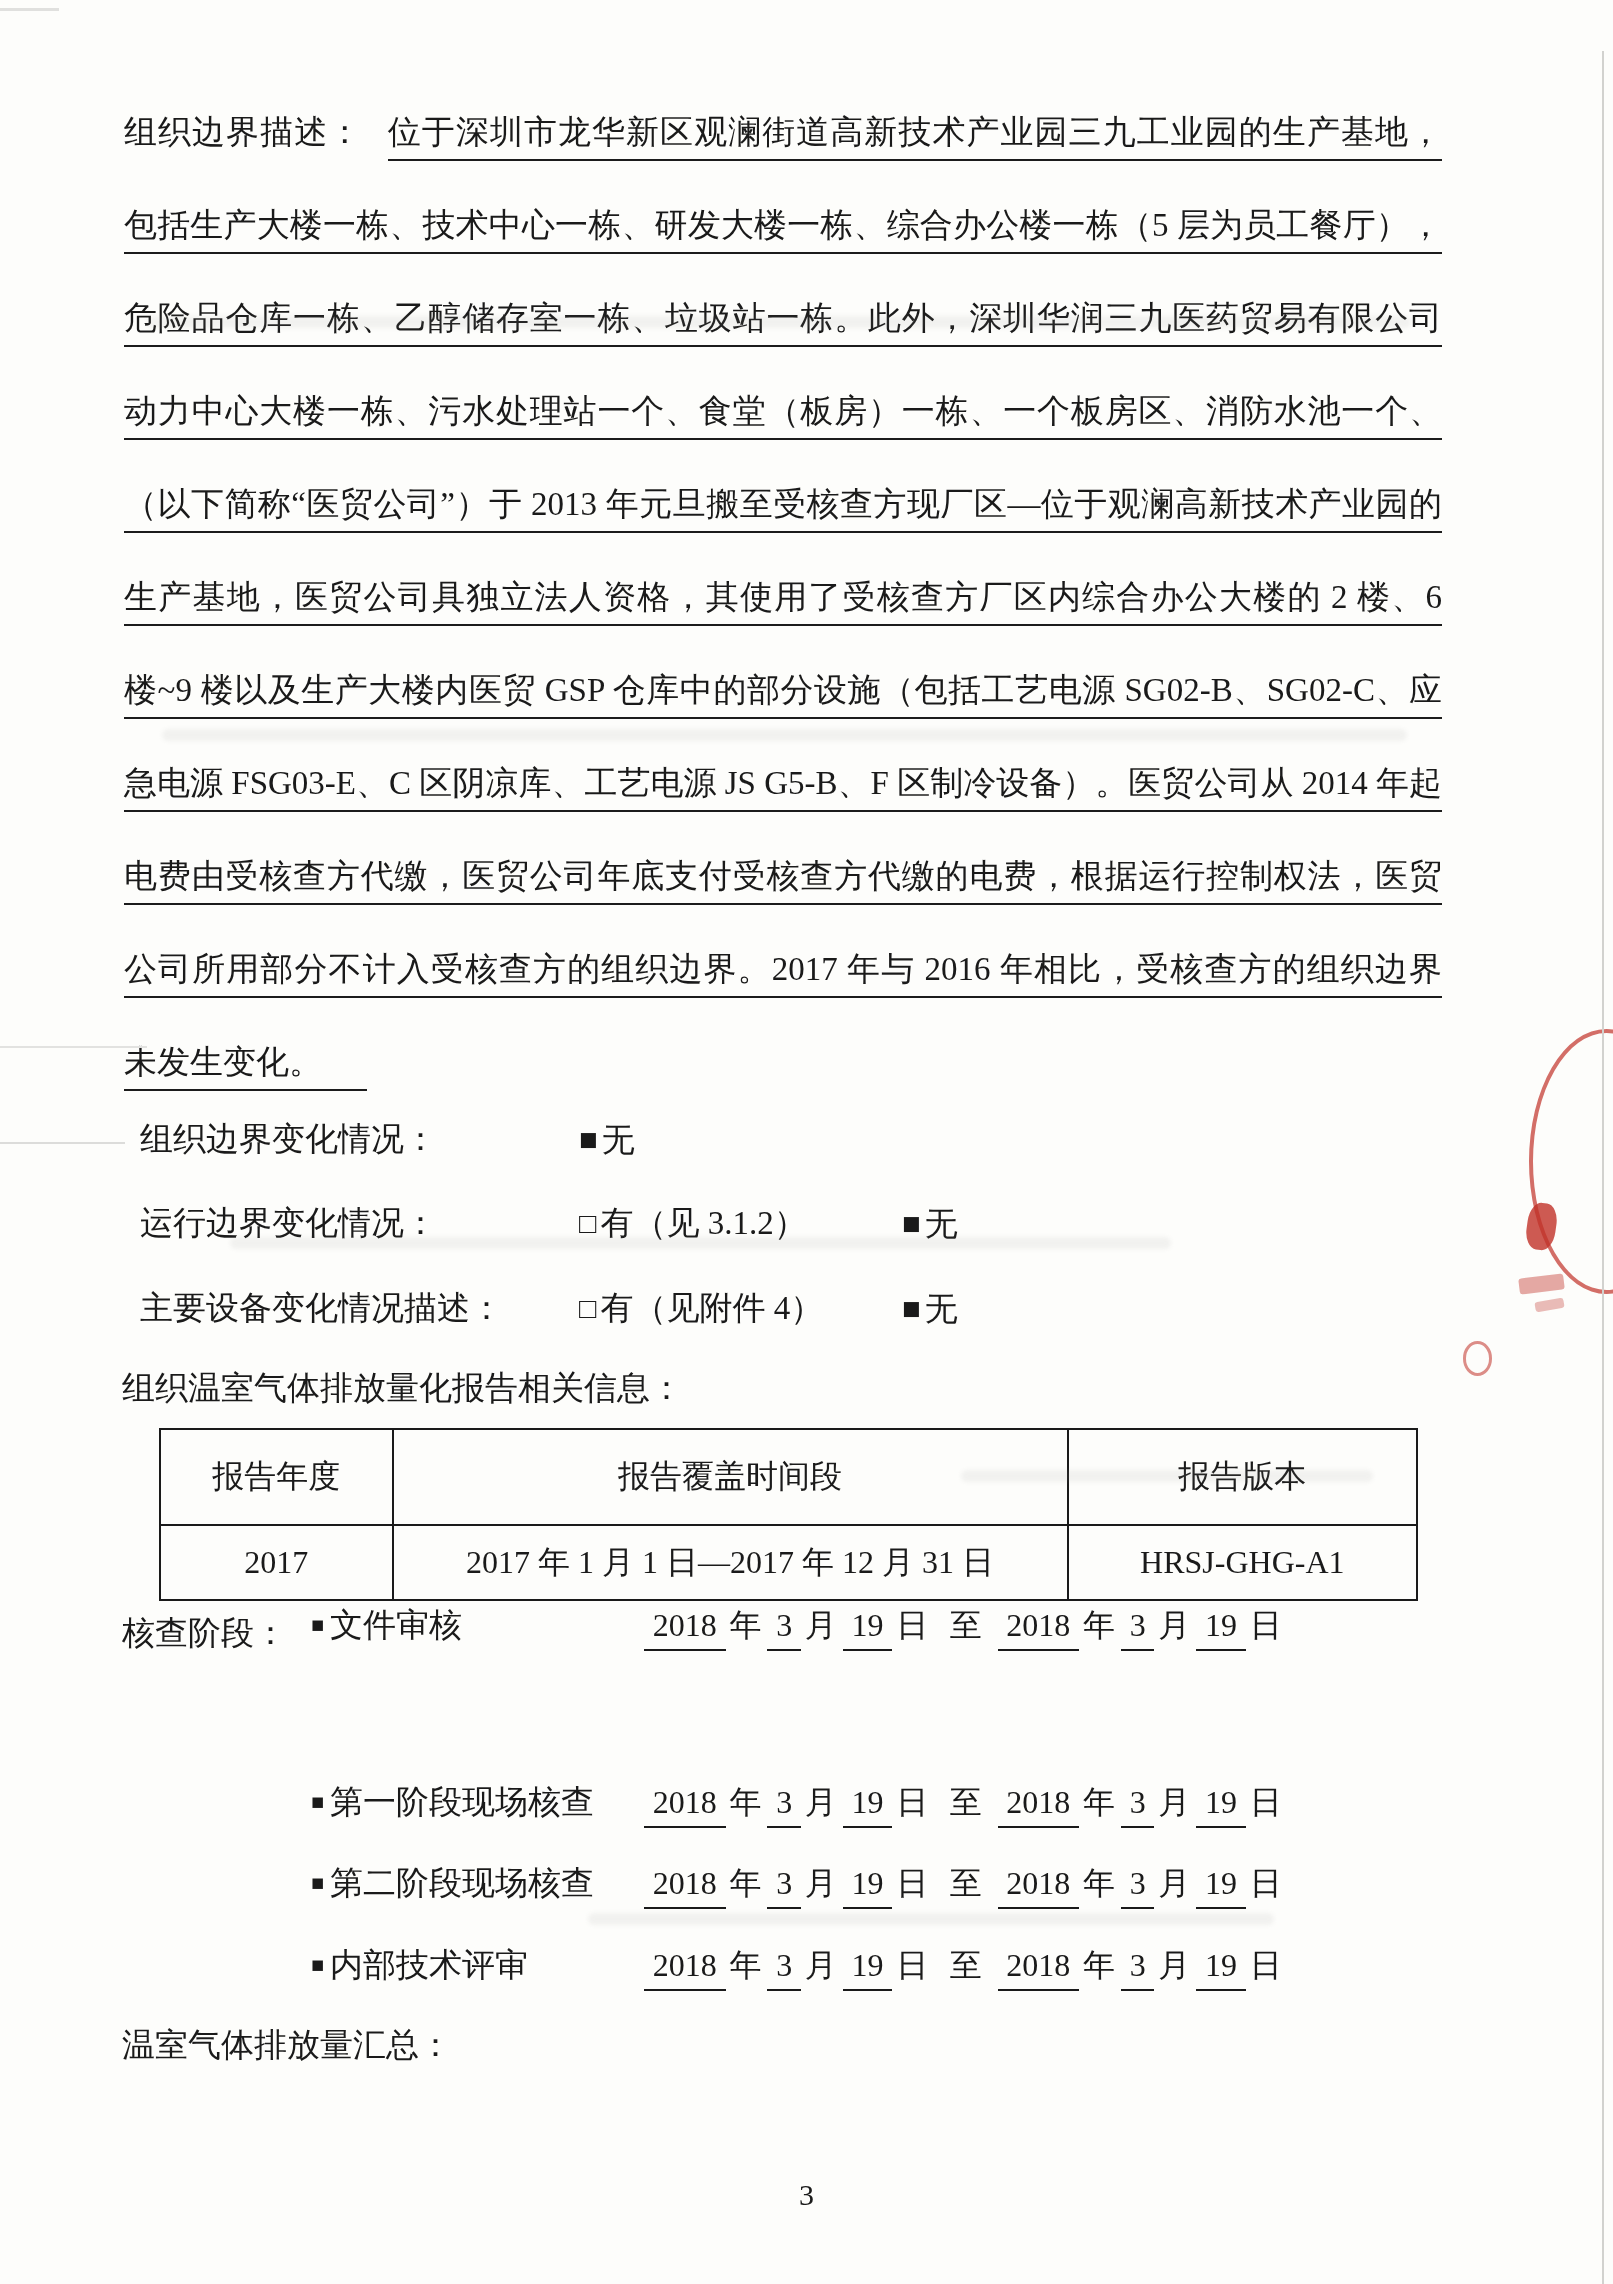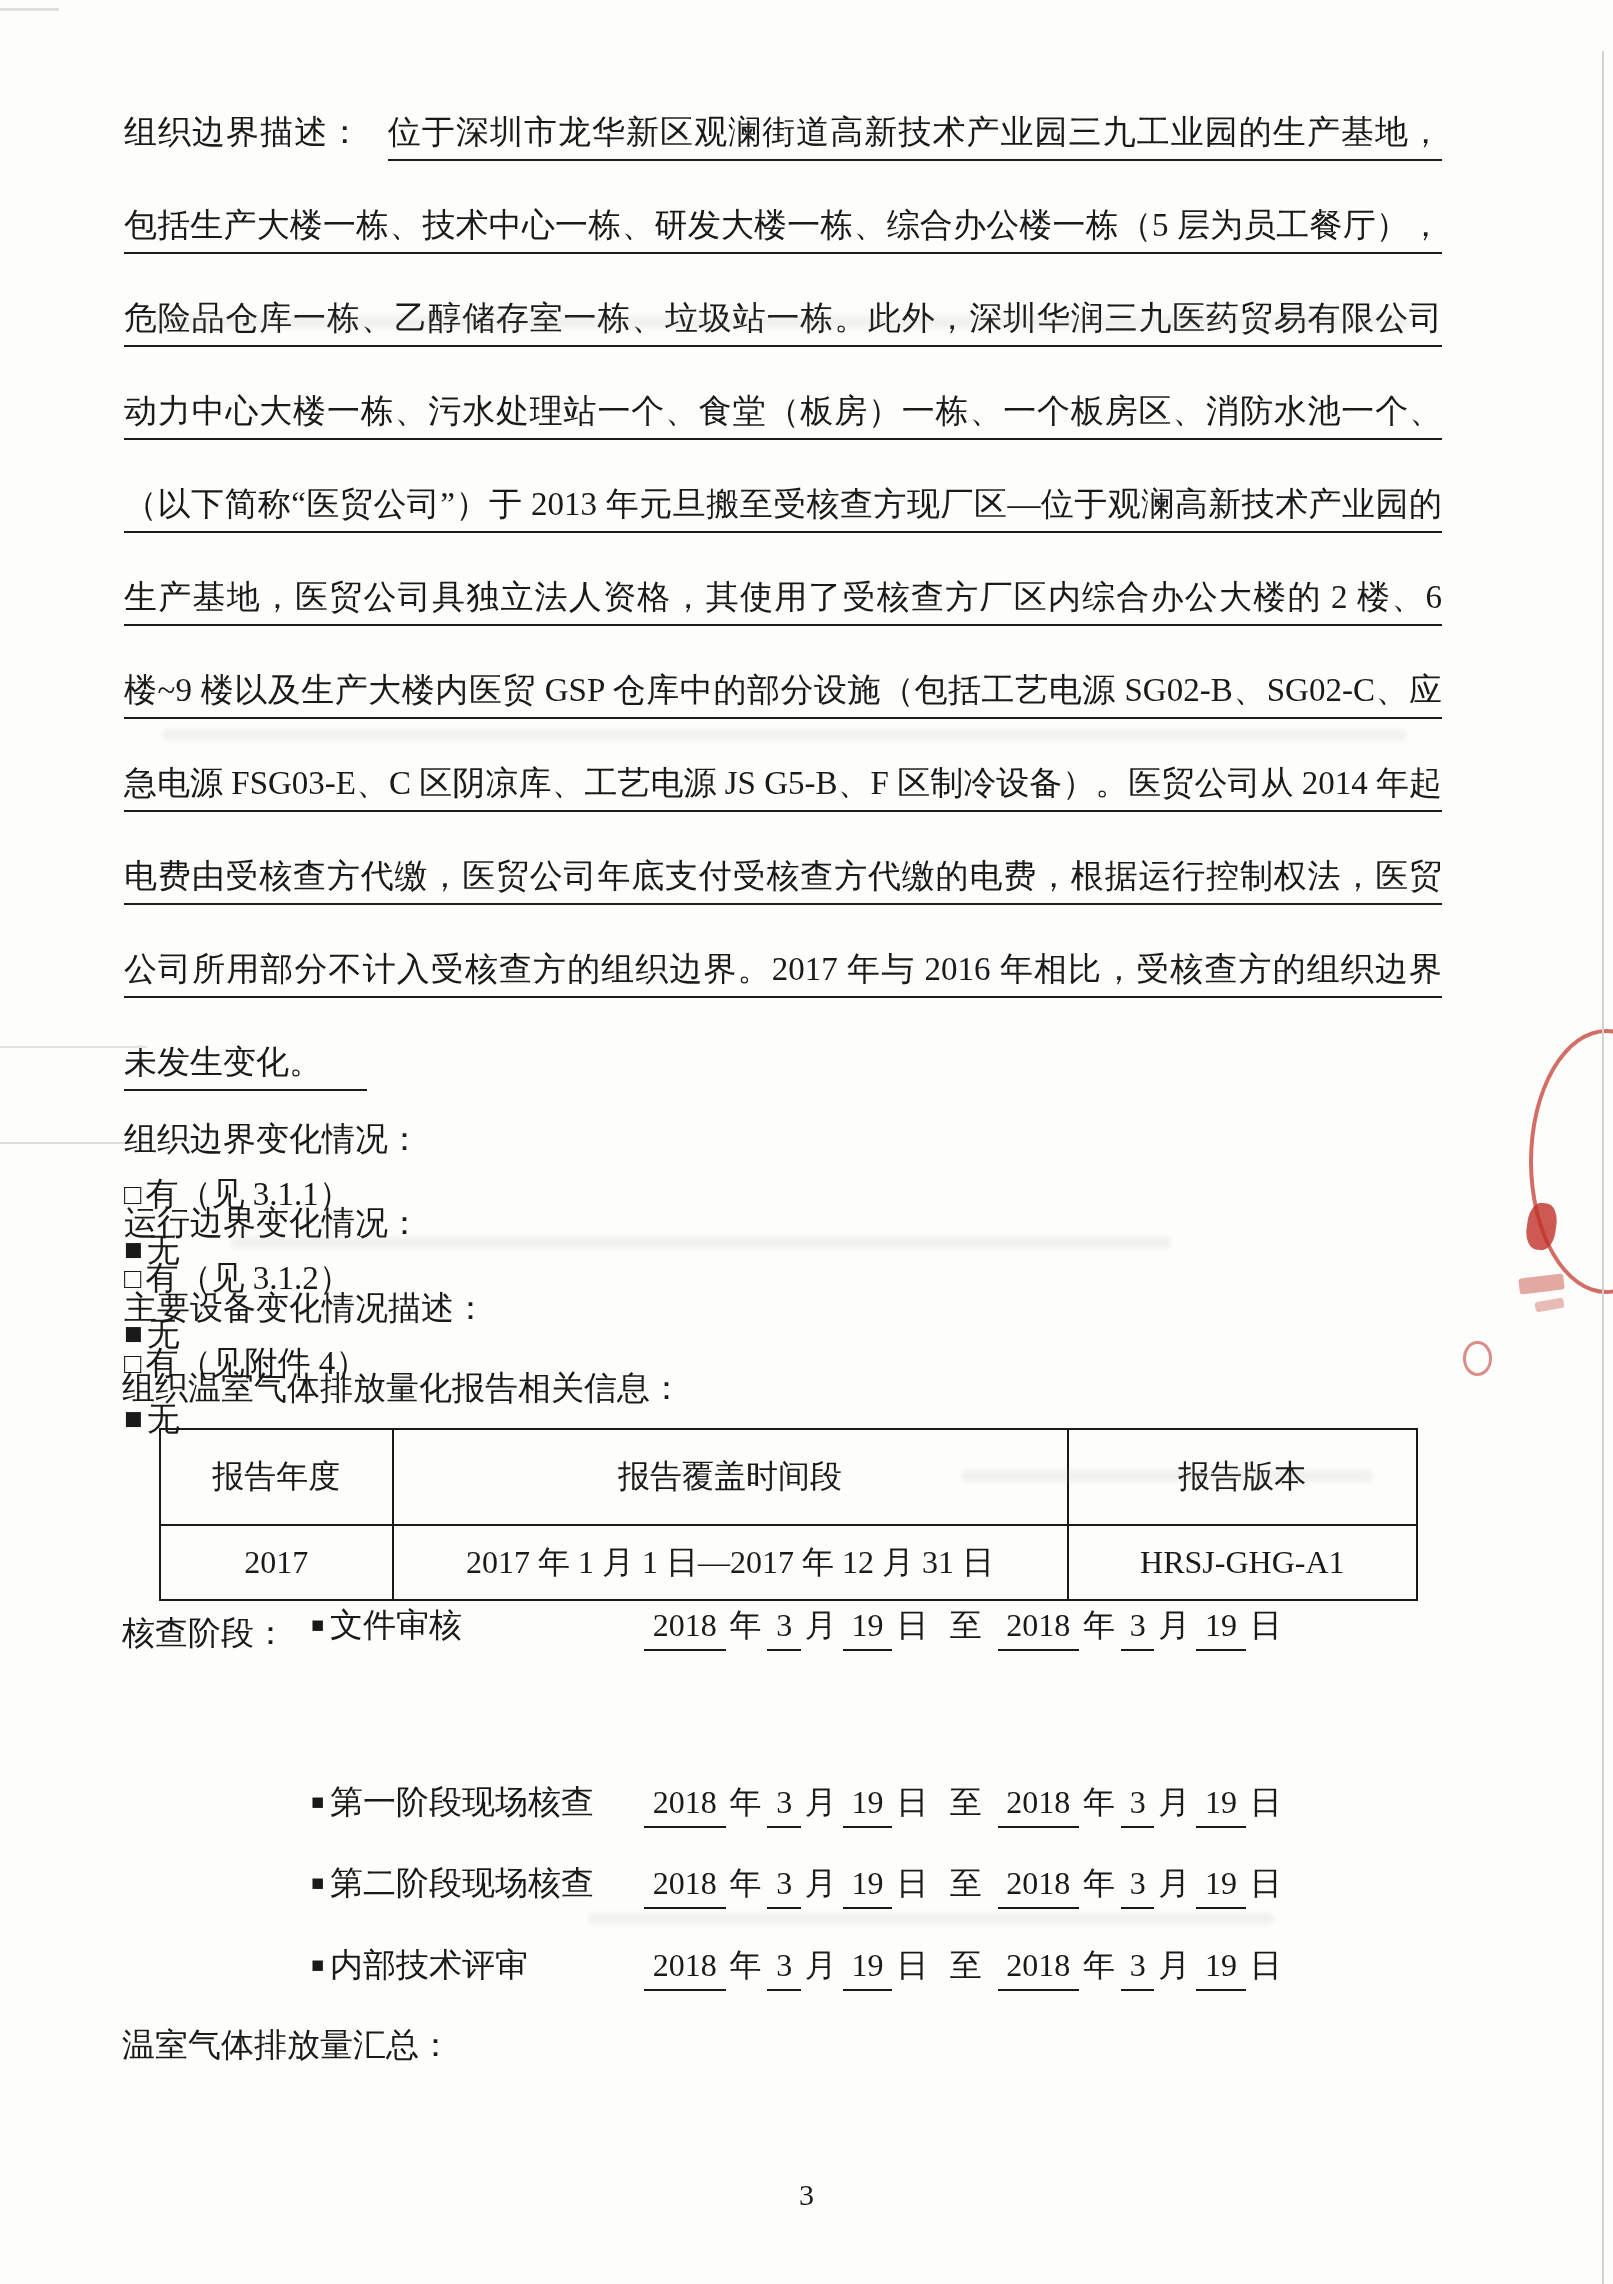--- a/index.html
+++ b/index.html
@@ -13,22 +13,22 @@
     color:#1a1a1a;
   }
   
   .para{position:absolute;left:124px;top:86px;width:1318px;font-size:33px;}
   .pline{height:93px;line-height:93px;text-align:justify;text-align-last:justify;}
   .pline.last{text-align:left;text-align-last:left;}
   .pu{border-bottom:2.9px solid #1c1c1c;padding-bottom:8.8px;}
   .pu.tail{padding-right:45px;}
   .plabel{padding-right:25.5px;}
   
-  .chg-row{position:absolute;left:124px;width:1318px;height:55px;line-height:55px;
-           font-size:33px;display:flex;flex-direction:column;}
+  .chg-row{position:absolute;left:140px;width:1318px;height:55px;line-height:55px;
+           font-size:33px;display:flex;}
   .chg-label{width:439px;}
   .chg-yes{width:323px;}
   .chg-no{flex:1;}
   .box-glyph{font-size:29px;margin-right:3.9px;vertical-align:1px;}
   .box-glyph.filled{font-size:31px;}
   
   .heading{position:absolute;left:122px;font-size:33px;line-height:49px;}
   
   .rpt-table{position:absolute;left:159px;top:1428px;width:1259px;
              border-collapse:collapse;font-size:32px;}
@@ -92,21 +92,20 @@
     <div class="pline"><span class="pu">生产基地，医贸公司具独立法人资格，其使用了受核查方厂区内综合办公大楼的 2 楼、6</span></div>
     <div class="pline"><span class="pu">楼~9 楼以及生产大楼内医贸 GSP 仓库中的部分设施（包括工艺电源 SG02-B、SG02-C、应</span></div>
     <div class="pline"><span class="pu">急电源 FSG03-E、C 区阴凉库、工艺电源 JS G5-B、F 区制冷设备）。医贸公司从 2014 年起</span></div>
     <div class="pline"><span class="pu">电费由受核查方代缴，医贸公司年底支付受核查方代缴的电费，根据运行控制权法，医贸</span></div>
     <div class="pline"><span class="pu">公司所用部分不计入受核查方的组织边界。2017 年与 2016 年相比，受核查方的组织边界</span></div>
     <div class="pline last"><span class="pu tail">未发生变化。</span></div>
   </div>
 
   <div class="chg-row" style="top:1112px;">
     <span class="chg-label">组织边界变化情况：</span>
-    <span class="chg-yes"><span class="box-glyph">□</span><span>有（见 3.1.1）</span></span>
     <span class="chg-no"><span class="box-glyph filled">■</span><span>无</span></span>
   </div>
   <div class="chg-row" style="top:1196px;">
     <span class="chg-label">运行边界变化情况：</span>
     <span class="chg-yes"><span class="box-glyph">□</span><span>有（见 3.1.2）</span></span>
     <span class="chg-no"><span class="box-glyph filled">■</span><span>无</span></span>
   </div>
   <div class="chg-row" style="top:1281px;">
     <span class="chg-label">主要设备变化情况描述：</span>
     <span class="chg-yes"><span class="box-glyph">□</span><span>有（见附件 4）</span></span>

